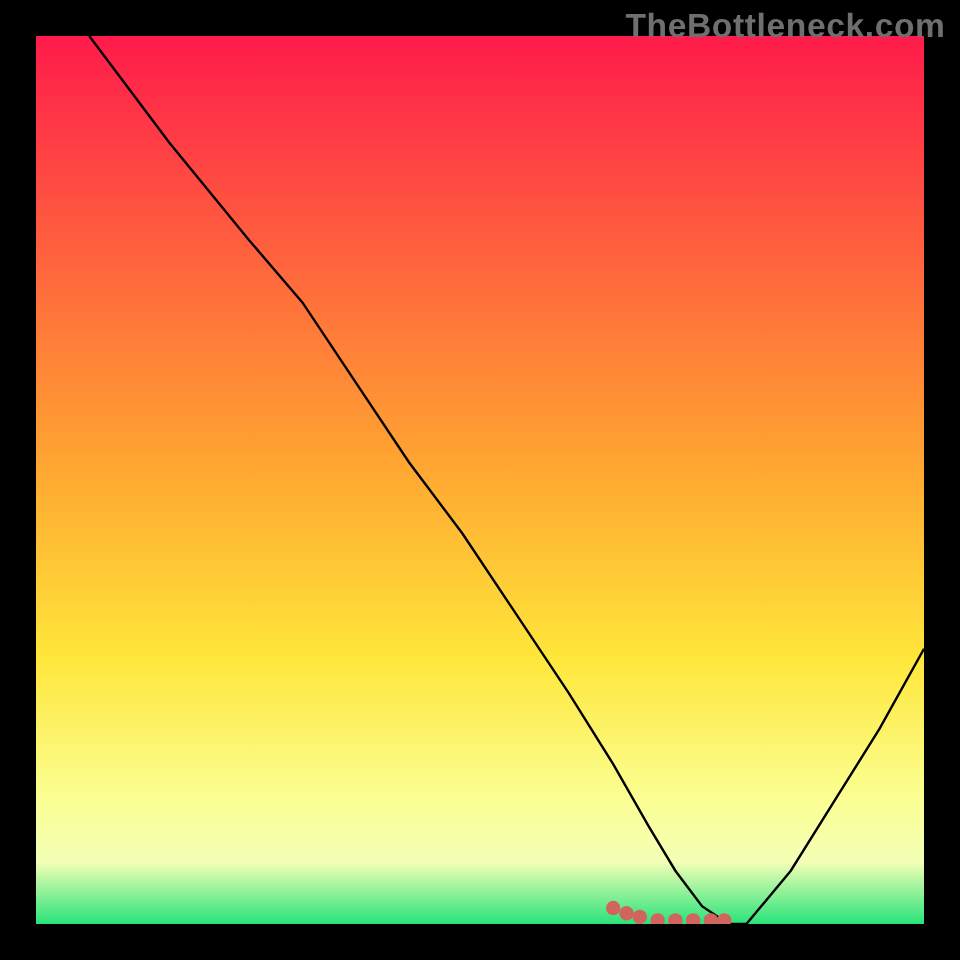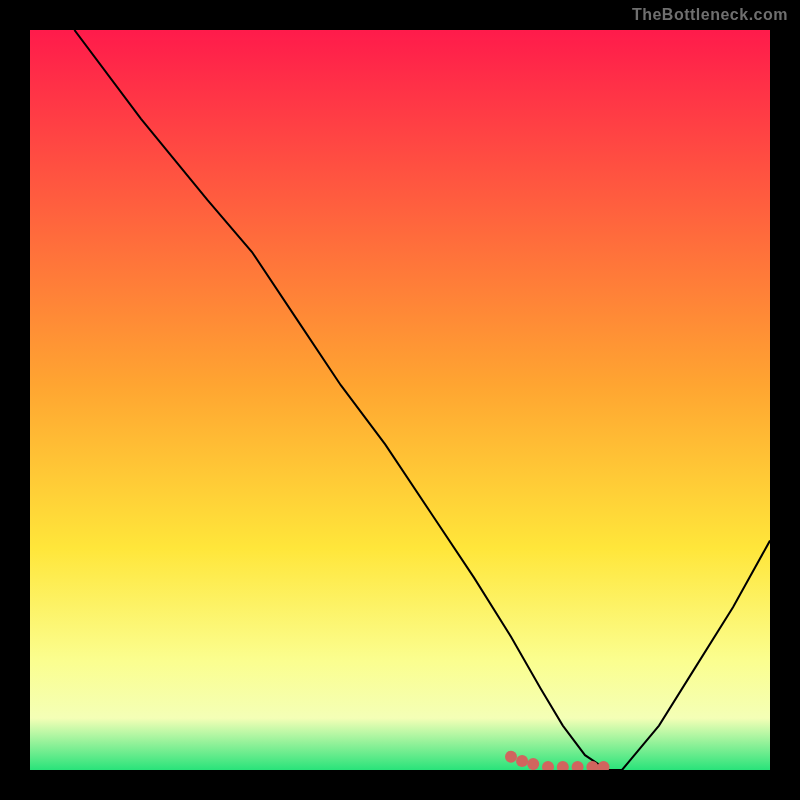--- a/index.html
+++ b/index.html
@@ -17,21 +17,21 @@
     top: 30px;
     width: 740px;
     height: 740px;
     background: #000;
   }
   .watermark {
     position: absolute;
     top: 6px;
     right: 12px;
     color: #6f6f6f;
-    font-size: 16px;
+    font-size: 28px;
     font-weight: 600;
     letter-spacing: 0.5px;
     z-index: 5;
   }
   svg { display: block; }
 </style>
 </head>
 <body>
 
 <div class="watermark">TheBottleneck.com</div>

